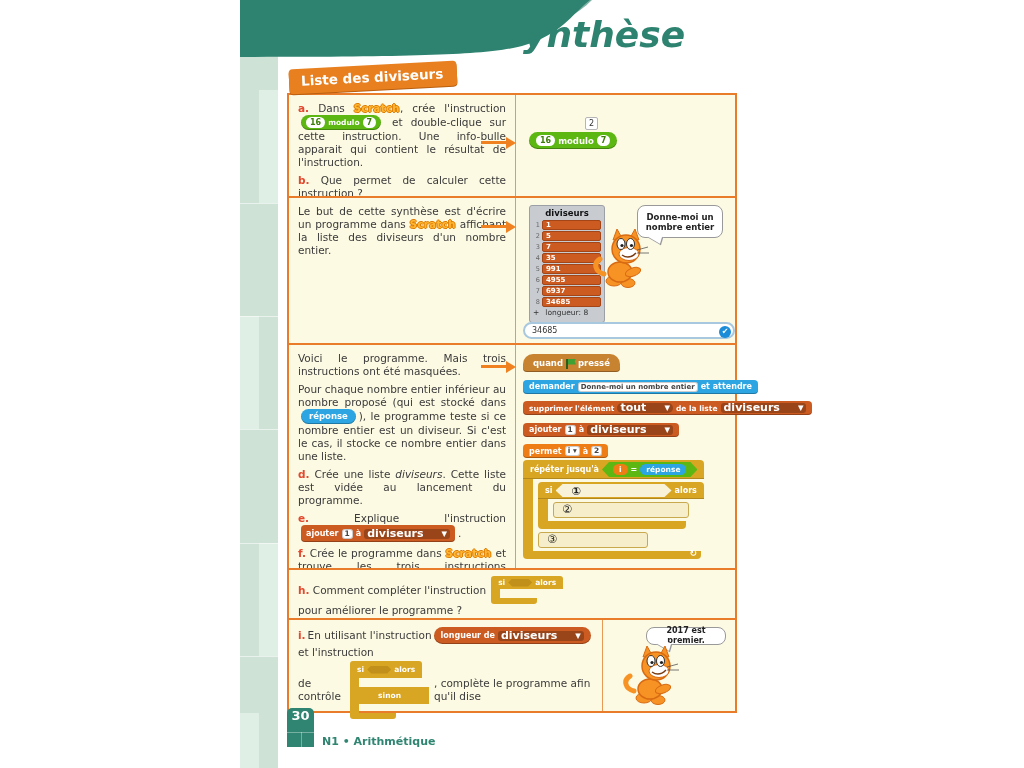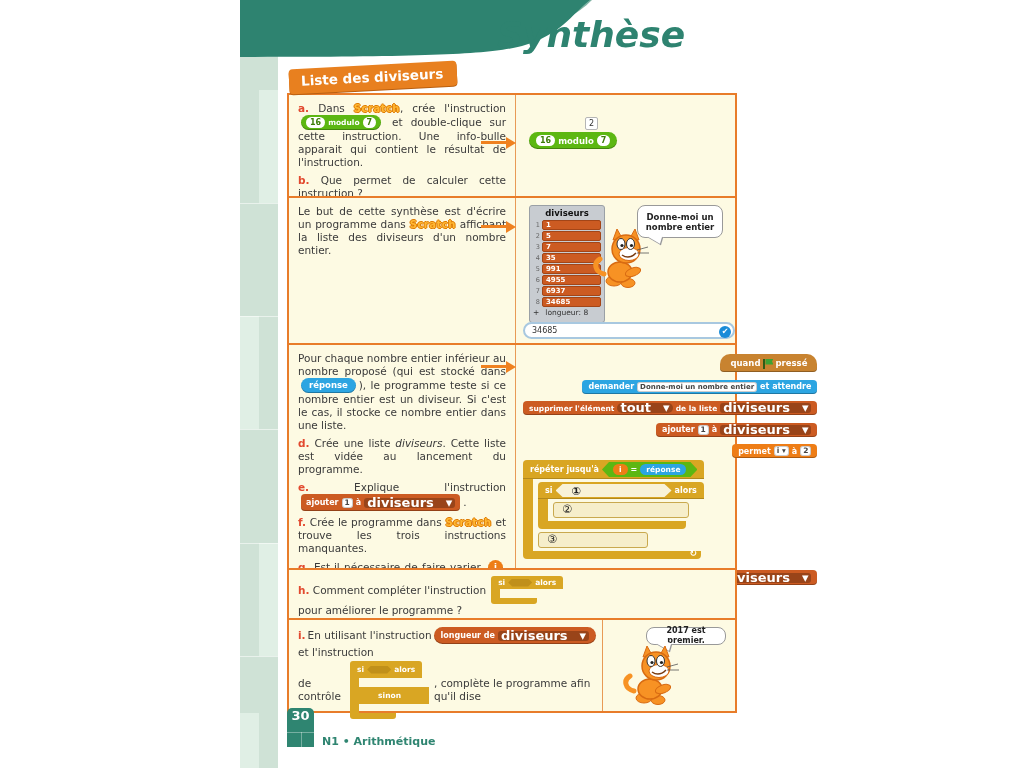--- a/index.html
+++ b/index.html
@@ -40,22 +40,22 @@
                 border-top:6px solid transparent;border-bottom:6px solid transparent;}
   
   .slogo{font-weight:bold;font-size:10px;color:#ffb834;letter-spacing:.5px;
          text-shadow:1px 0 0 #df7b00,-1px 0 0 #df7b00,0 1px 0 #df7b00,0 -1px 0 #df7b00;}
   
   .sb{display:inline-flex;align-items:center;gap:3px;color:#fff;font-weight:bold;font-size:8px;
       padding:2px 6px;border-radius:4px;box-shadow:inset 0 -1px 0 rgba(0,0,0,.28);width:max-content;}
   .sb-list{background:#cc5b22}.sb-var{background:#ee7d16}.sb-sense{background:#2ca5e2}.sb-op{background:#5cb712}.sb-evt{background:#c88330}
   .wbox{background:#fff;color:#444;border-radius:3px;padding:0 3px;font-size:7.5px;line-height:10px;
         box-shadow:inset 0 0 0 1px rgba(0,0,0,.2);}
-  .drop{background:rgba(0,0,0,.25);border-radius:3px;padding:0 3px;font-size:13px;line-height:10px;
-        display:inline-flex;align-items:center;gap:12px;}
+  .drop{background:rgba(0,0,0,.25);border-radius:3px;padding:0 3px;font-size:11px;line-height:10px;
+        display:inline-flex;align-items:center;gap:18px;}
   .pill{border-radius:10px;}
   .ovl{border-radius:9px;padding:0 6px;font-size:7.5px;line-height:11px;font-weight:bold;color:#fff;}
   .ovl-var{background:#ee7d16}.ovl-sense{background:#2ca5e2}
   .circ{background:#fff;color:#3e7d0a;border-radius:8px;padding:0 4px;font-size:8px;line-height:11px;font-weight:bold;}
   .flag{display:inline-block;width:9px;height:9px;position:relative;}
   .flag::before{content:'';position:absolute;left:0;top:0;width:1.5px;height:10px;background:#2e5b17;}
   .flag::after{content:'';position:absolute;left:2px;top:0;width:8px;height:6px;background:#3da133;
                clip-path:polygon(0 0,100% 0,82% 50%,100% 100%,0 100%);}
   
   .cblk{margin:2px 0;width:max-content;}
@@ -103,21 +103,21 @@
   .tooltip{position:absolute;background:#fff;border:1px solid #b5b5b5;border-radius:2px;
            font-size:8px;color:#333;padding:0 3px;line-height:11px;}
   
   .pagetab{position:absolute;left:287px;top:708px;width:27px;height:39px;background:#2f8571;
            border-radius:5px 5px 0 0;color:#fff;font-weight:bold;font-size:13px;text-align:center;}
   .pagetab::after{content:'';position:absolute;left:0;right:0;top:24px;height:1px;background:rgba(255,255,255,.35);}
   .pagetab::before{content:'';position:absolute;left:50%;top:24px;bottom:0;width:1px;background:rgba(255,255,255,.35);}
   .chapter{position:absolute;left:322px;top:735px;font-size:11px;font-weight:bold;color:#2f8571;}
   .em{font-style:italic;}
   .inlineblock{display:inline-flex;vertical-align:middle;margin:0 3px;}
-  .prog{position:absolute;left:234px;top:6px;text-align:right;}
+  .prog{position:absolute;left:234px;top:6px;}
   .progrow{margin-bottom:2px;}
   .hat{border-radius:10px 10px 4px 4px;padding:4px 10px;font-size:8.5px;}
 </style>
 </head>
 <body>
 
 <div class="canvas">
 
   <div class="strip">
     <div class="ov ov1"></div>
@@ -261,20 +261,21 @@
     <div class="askbar">
       <span>34685</span>
       <span class="askcheck">
           <span>✔</span>
         </span>
     </div>
   </div>
 
   <div class="box box3">
     <div class="cell-left">
+      <p><span>Voici le programme. Mais trois instructions ont été masquées.</span></p>
       <p>
         <span>Pour chaque nombre entier inférieur au nombre proposé (qui est stocké dans</span>
         <span class="sb sb-sense pill inlineblock" style="font-size:8.5px;padding:1px 8px">
             <span>réponse</span>
           </span><span>), le programme teste si ce nombre entier est un diviseur. Si c'est le cas, il stocke ce nombre entier dans une liste.</span>
       </p>
       <p>
         <span class="lbl">d.</span>
         <span>Crée une liste</span>
         <span class="em">diviseurs</span><span>. Cette liste est vidée au lancement du programme.</span>

